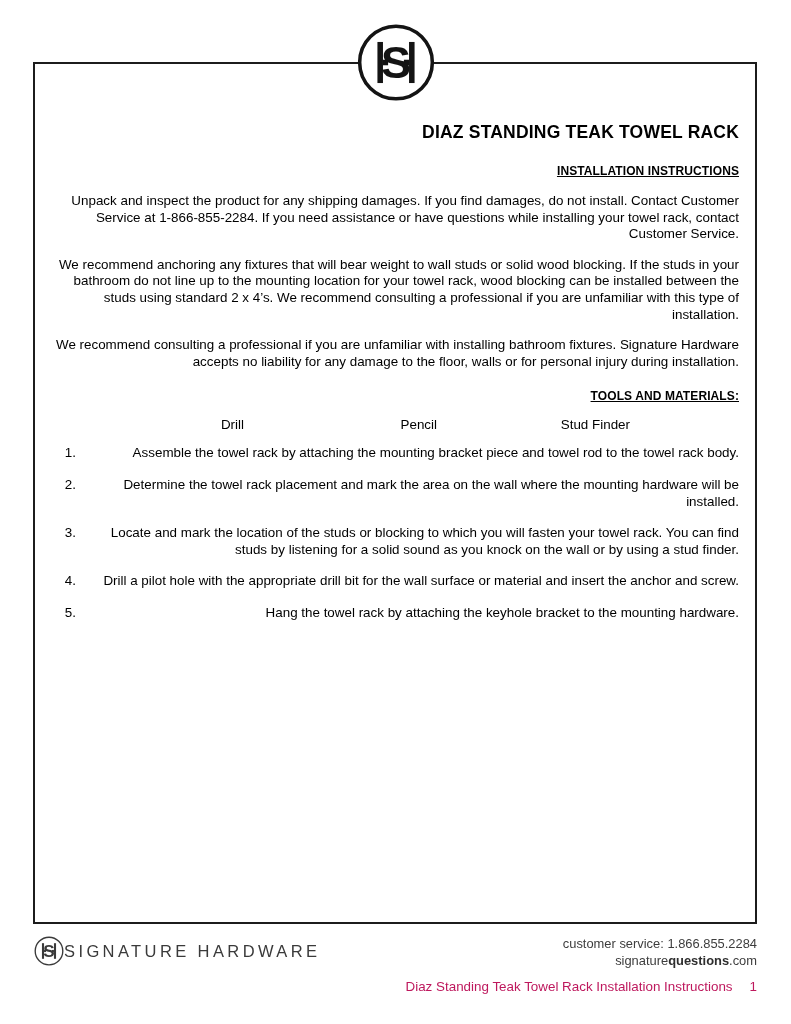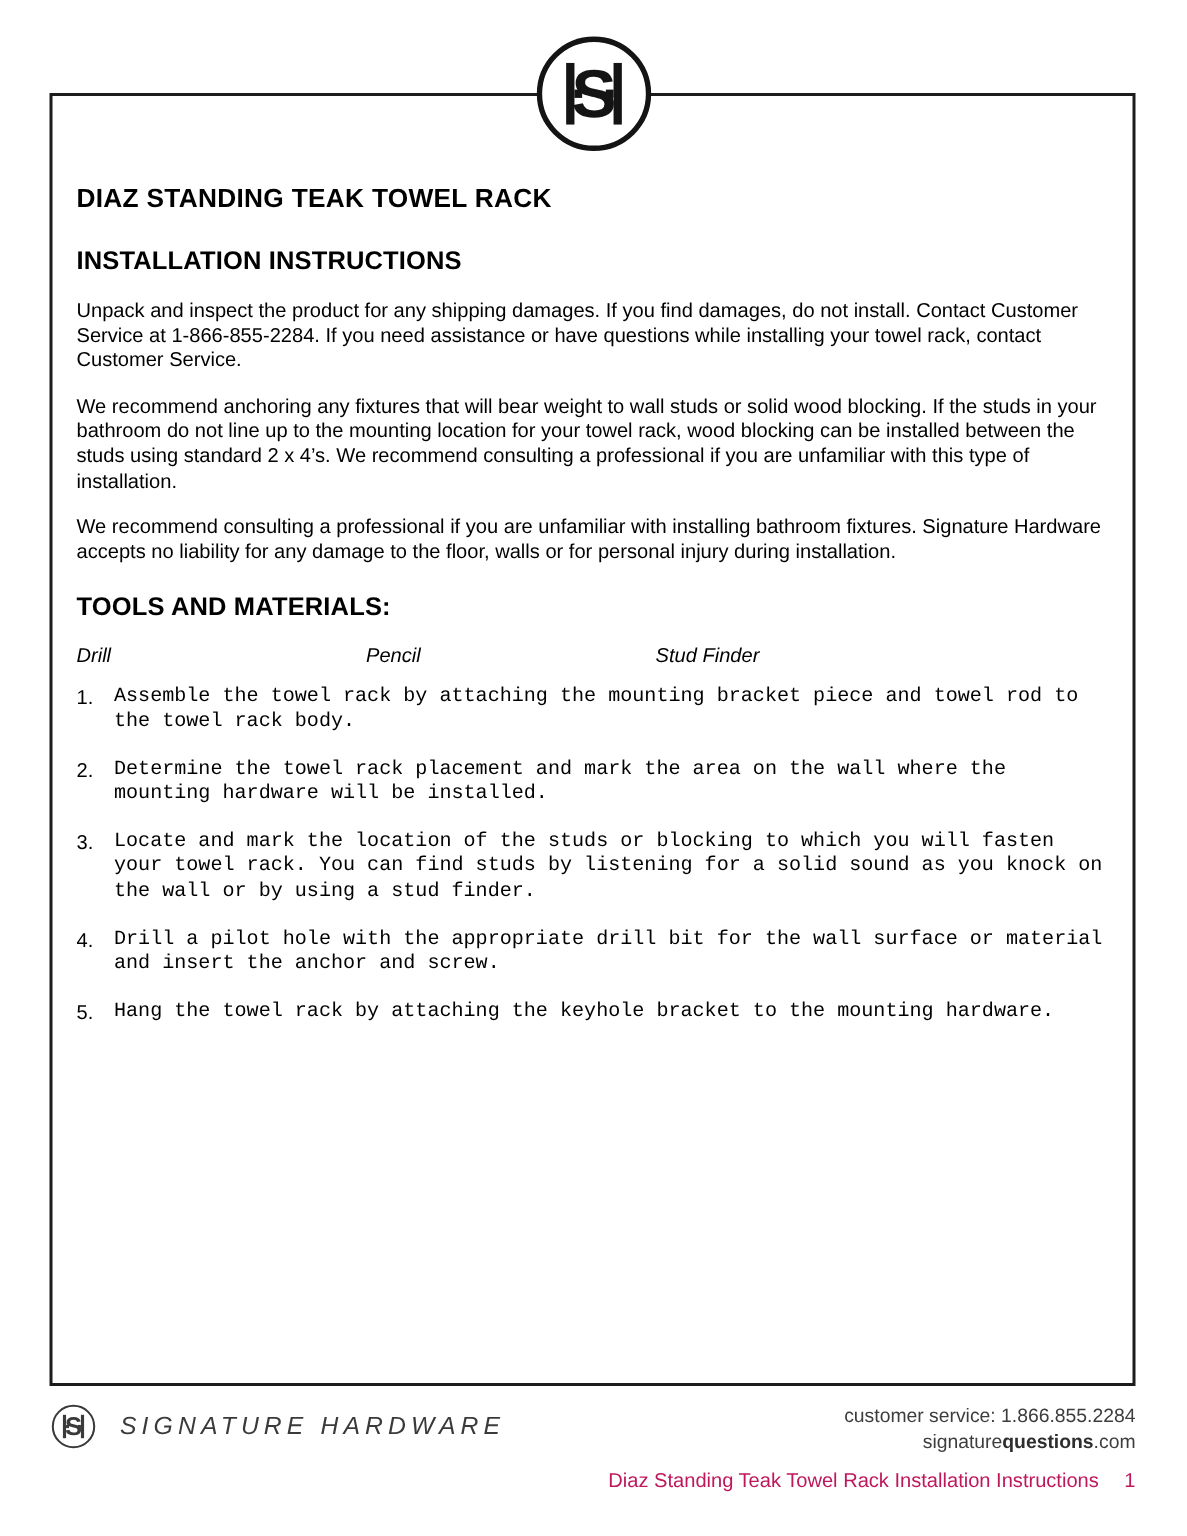--- a/index.html
+++ b/index.html
@@ -12,20 +12,21 @@
     color: #000;
     overflow: hidden;
   }
 
   .sheet-border {
     position: absolute;
     left: 33px; top: 62px;
     width: 724px; height: 862px;
     border: 2px solid #1c1c1c;
     background: #fff;
+    text-align: right;
   }
 
   .logo-top {
     position: absolute;
     left: 50%; top: 23px;
     transform: translateX(-50%);
     width: 79px; height: 79px;
     z-index: 3;
   }
   .logo-top svg, .footer-logo svg { display: block; width: 100%; height: 100%; }
@@ -36,65 +37,64 @@
     padding: 58px 16px 0 16px;
   }
 
   .doc-title {
     font-size: 17.5px;
     font-weight: bold;
     letter-spacing: 0.2px;
     margin: 0 0 21px 0;
   }
   .section-heading {
-    font-size: 17px;
+    font-size: 12px;
     font-weight: bold;
     letter-spacing: 0.1px;
     margin: 0 0 15px 0;
+    text-decoration: underline;
   }
   .para {
     font-size: 13.4px;
     line-height: 16.6px;
     margin: 0 0 14px 0;
   }
   .para:last-of-type { margin-bottom: 0; }
 
   .tools-heading { margin-top: 19px; margin-bottom: 0; }
   .tools-row {
     display: flex;
     margin: 14px 0 0 0;
     font-size: 13.4px;
-    font-style: italic;
   }
   .tool-col { width: 193px; }
 
   .install-heading { margin-top: 22px; margin-bottom: 0; }
   .steps { margin-top: 13px; }
   .step {
     display: flex;
     font-size: 13.4px;
     line-height: 16.6px;
     margin-bottom: 15px;
   }
   .step-num { width: 25px; flex: 0 0 25px; }
-  .step-text { flex: 1; font-family: Liberation Mono, monospace; }
+  .step-text { flex: 1; }
 
   .footer-left {
     position: absolute;
     left: 34px; top: 936px;
     display: flex;
     align-items: center;
   }
   .footer-logo { width: 30px; height: 30px; }
   .footer-brand-name {
-    margin-left: 16px;
+    margin-left: 0;
     font-size: 16.5px;
     letter-spacing: 3.4px;
     color: #3a3a3a;
-    font-style: italic;
   }
 
   .footer-right {
     position: absolute;
     right: 34px; top: 935px;
     text-align: right;
     font-size: 12.9px;
     line-height: 17px;
     color: #3d3d3d;
   }

